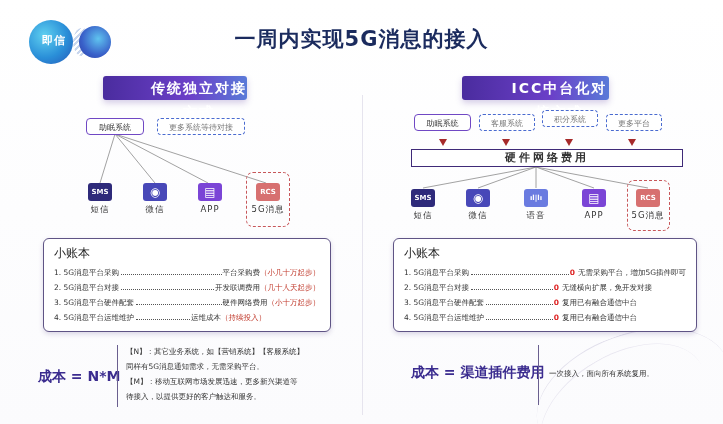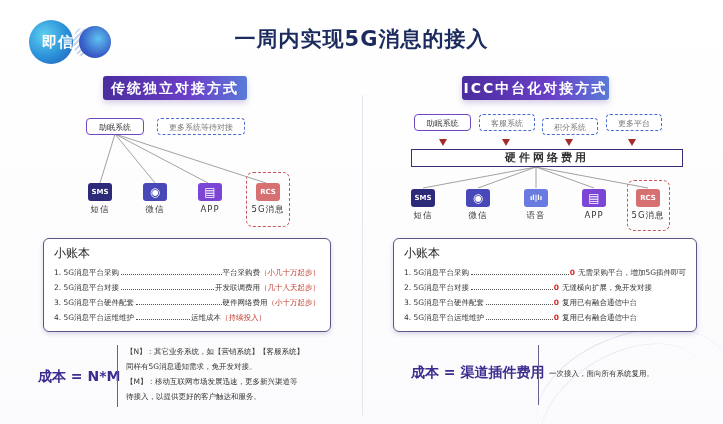--- a/index.html
+++ b/index.html
@@ -1,29 +1,29 @@
 <!DOCTYPE html>
 <html><head>
 <meta charset="utf-8">
 <style>
   * { box-sizing: border-box; margin: 0; padding: 0; }
   html, body { width: 723px; height: 424px; overflow: hidden; background: #ffffff; font-family: "DejaVu Sans", "Liberation Sans", sans-serif; }
   .page { position: relative; width: 723px; height: 424px; background: linear-gradient(180deg, #ffffff 0%, #fbfbfd 100%); }
 
   .logo { position: absolute; left: 29px; top: 20px; width: 82px; height: 44px; }
   .logo-circle { position: absolute; left: 0; top: 0; width: 44px; height: 44px; border-radius: 50%; background: radial-gradient(circle at 35% 35%, #5fd0f0 0%, #2a8fd8 55%, #2456b8 100%); }
-  .logo-text { position: absolute; left: 13px; top: 13px; font-size: 15px; color: #ffffff; font-weight: bold; letter-spacing: 1px; }
+  .logo-text { position: absolute; left: 13px; top: 13px; font-size: 11px; color: #ffffff; font-weight: bold; letter-spacing: 1px; }
   .logo-circle2 { position: absolute; left: 50px; top: 6px; width: 32px; height: 32px; border-radius: 50%; background: radial-gradient(circle at 60% 40%, #5fc3ef 0%, #3960c9 60%, #2d3fa3 100%); }
   .logo-stripe { position: absolute; left: 44px; top: 8px; width: 18px; height: 28px; background: repeating-linear-gradient(135deg, #c8d6ee 0 2px, transparent 2px 4px); border-radius: 50%; }
 
   .title { position: absolute; left: 0; width: 723px; top: 25px; text-align: center; font-size: 21px; font-weight: bold; color: #1b2b5e; letter-spacing: 1px; }
 
   .divider { position: absolute; left: 362px; top: 95px; width: 1px; height: 320px; background: #e6e4ee; }
 
-  .section-pill { position: absolute; height: 24px; border-radius: 3px; background: linear-gradient(90deg, #4a2c9e 0%, #6b3fc8 60%, #5a7ad8 100%); color: #ffffff; font-size: 14px; font-weight: bold; letter-spacing: 2px; text-align: center; line-height: 24px; box-shadow: 0 3px 6px rgba(90,60,160,0.25); }
+  .section-pill { position: absolute; height: 24px; border-radius: 3px; background: linear-gradient(90deg, #4a2c9e 0%, #6b3fc8 60%, #5a7ad8 100%); color: #ffffff; font-size: 14px; font-weight: bold; letter-spacing: 2px; text-align: center; line-height: 24px; box-shadow: 0 3px 6px rgba(90,60,160,0.25); padding-left: 48px; }
 
   .sys-box { position: absolute; height: 17px; border: 1.5px solid #7048c4; border-radius: 4px; font-size: 8px; color: #333333; text-align: center; line-height: 17px; background: #ffffff; }
   .sys-box.dashed { border: 1.5px dashed #4a6bd0; color: #777777; }
 
   .arrow-down { position: absolute; width: 0; height: 0; border-left: 4px solid transparent; border-right: 4px solid transparent; border-top: 7px solid #a62a2a; }
 
   .hub { position: absolute; left: 411px; top: 149px; width: 272px; height: 18px; border: 1.5px solid #3f2a78; font-size: 11px; font-weight: bold; color: #333; text-align: center; line-height: 15px; letter-spacing: 3px; background: #fff; }
 
   .channel { position: absolute; width: 40px; text-align: center; }
   .ch-icon { width: 24px; height: 18px; margin: 0 auto; border-radius: 3px; display: flex; align-items: center; justify-content: center; color: #fff; font-size: 7px; font-weight: bold; }
@@ -128,30 +128,30 @@
       <span class="ledger-val">运维成本</span>
       <span class="ledger-val red">（持续投入）</span>
       <span style="flex:1 1 auto;"></span>
     </div>
   </div>
 
   <div class="formula" style="left:38px; top:368px;">成本 = N*M</div>
   <div class="vline" style="left:117px; top:345px; height:62px;"></div>
   <div class="note" style="left:126px; top:344px; width:232px;">
     <div>【N】：其它业务系统，如【营销系统】【客服系统】</div>
-    <div>同样有5G消息通知需求，免开发对接。</div>
+    <div>同样有5G消息通知需求，无需采购平台。</div>
     <div>【M】：移动互联网市场发展迅速，更多新兴渠道等</div>
     <div>待接入，以提供更好的客户触达和服务。</div>
   </div>
 
   <div class="section-pill" style="left:462px; top:76px; width:147px;">ICC中台化对接方式</div>
 
   <div class="sys-box" style="left:414px; top:114px; width:57px;">助眠系统</div>
   <div class="sys-box dashed" style="left:479px; top:114px; width:56px;">客服系统</div>
-  <div class="sys-box dashed" style="left:542px; top:118px; width:56px;">积分系统</div>
+  <div class="sys-box dashed" style="left:542px; top:110px; width:56px;">积分系统</div>
   <div class="sys-box dashed" style="left:606px; top:114px; width:56px;">更多平台</div>
 
   <div class="arrow-down" style="left:439px; top:139px;"></div>
   <div class="arrow-down" style="left:502px; top:139px;"></div>
   <div class="arrow-down" style="left:565px; top:139px;"></div>
   <div class="arrow-down" style="left:628px; top:139px;"></div>
 
   <div class="hub">硬件网络费用</div>
 
   <div class="channel" style="left:403px; top:189px;">

